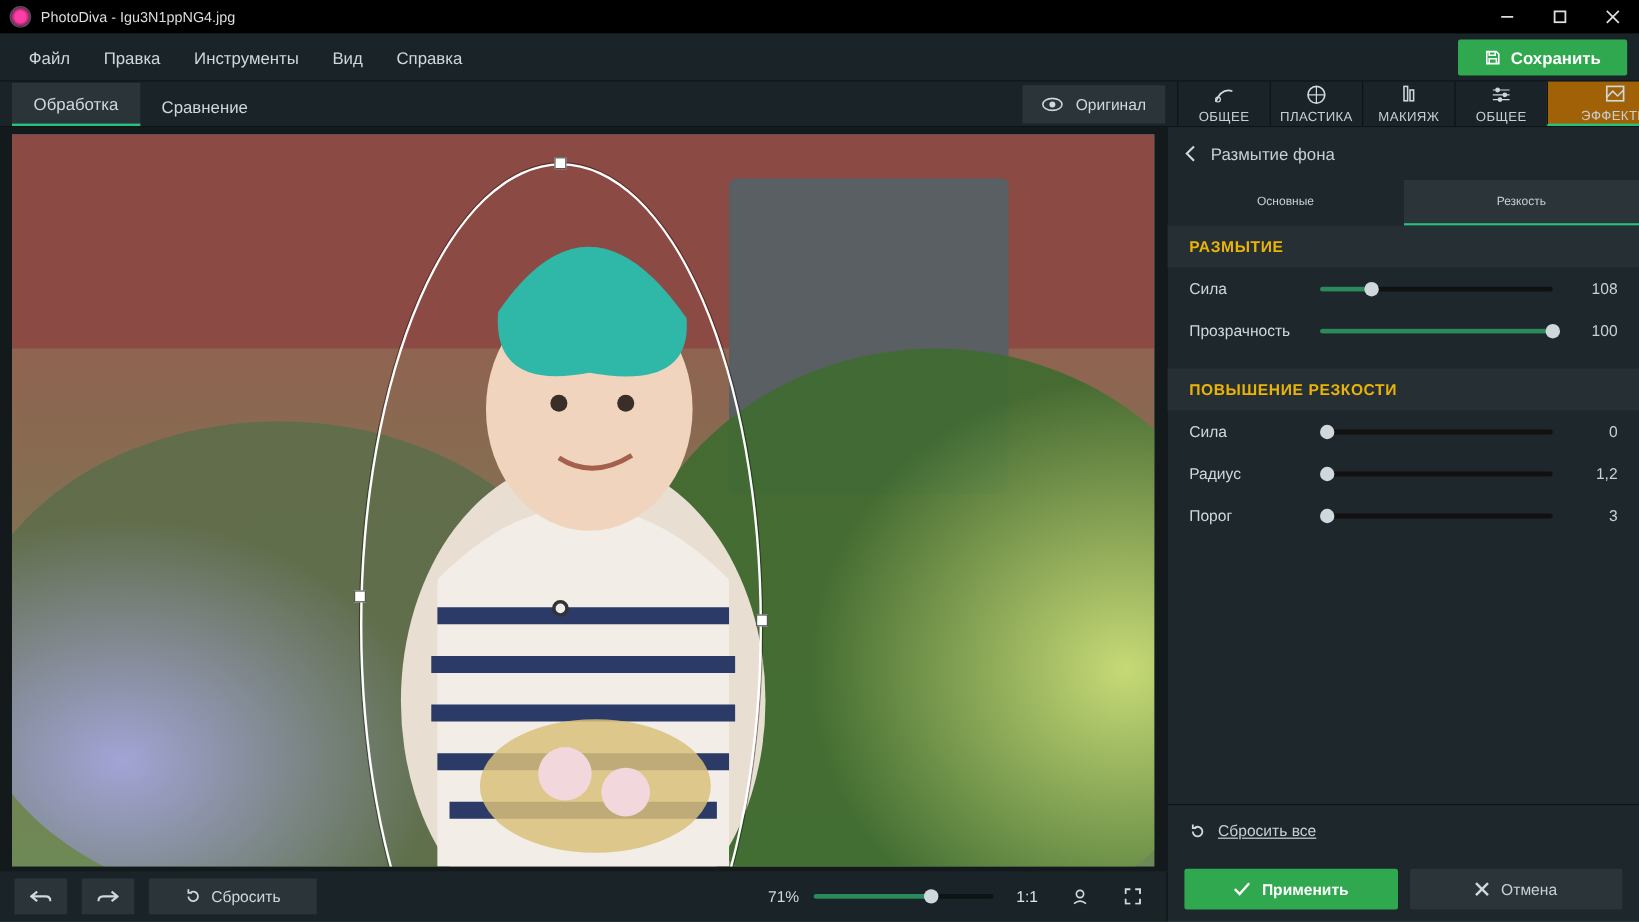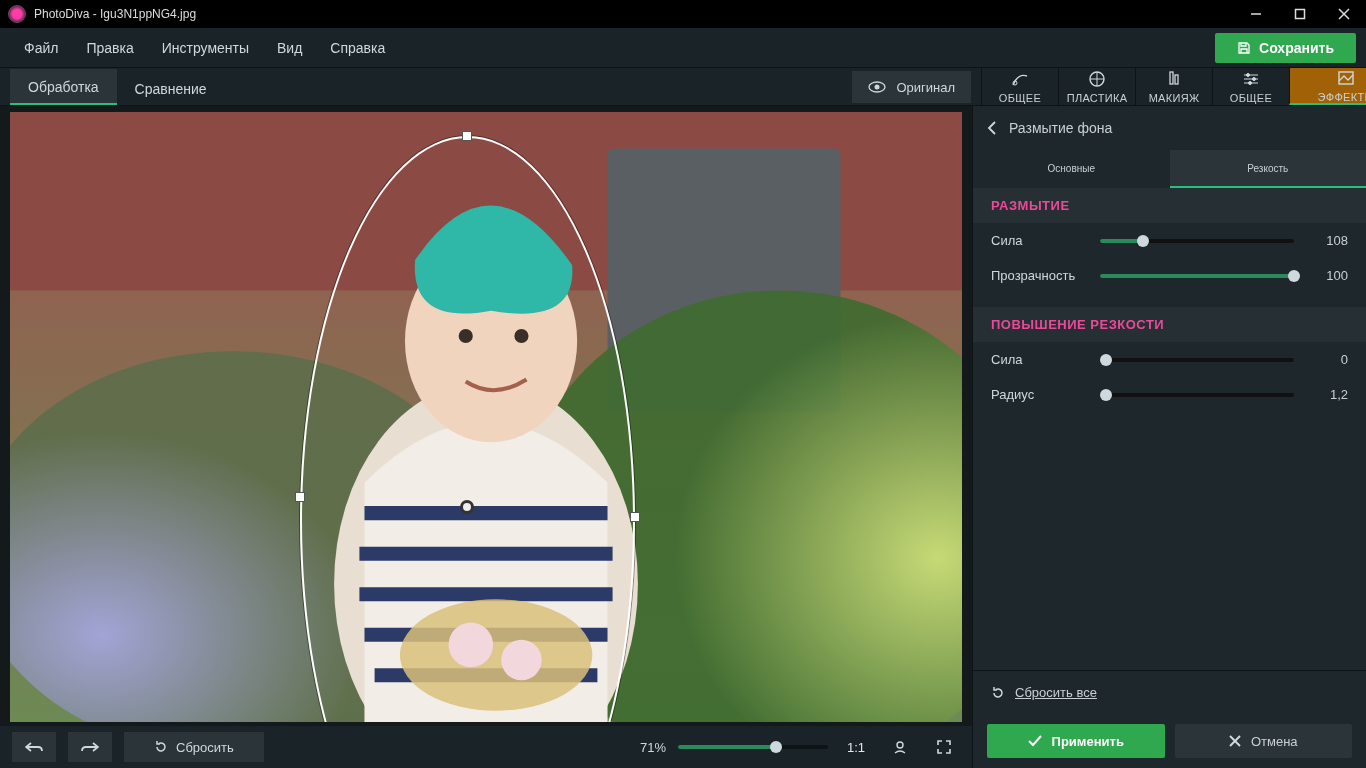--- a/index.html
+++ b/index.html
@@ -49,21 +49,21 @@
 .ratio-btn,.fit-btn { width:32px; height:30px; display:flex; align-items:center; justify-content:center; cursor:pointer; color:#e5e5e5; font-size:13px; }
 
 
 .panel { width:394px; background:#1e272b; display:flex; flex-direction:column; border-left:1px solid #0d1416; }
 .panel-header { display:flex; align-items:center; height:44px; padding:0 14px; gap:12px; }
 .panel-header svg { stroke:#cfd8dc; }
 .panel-header span { font-size:14px; }
 .panel-tabs { display:flex; height:38px; }
 .panel-tabs .ptab { flex:1; display:flex; align-items:center; justify-content:center; cursor:pointer; border-bottom:2px solid transparent; font-size:10px; }
 .panel-tabs .ptab.active { background:#2a3439; border-bottom:2px solid #27c07d; }
-.section-title { background:#263034; padding:10px 18px; font-weight:700; font-size:13px; letter-spacing:.5px; color:#ec4899; }
+.section-title { background:#263034; padding:10px 18px; font-weight:700; font-size:13px; letter-spacing:.5px; color:#eab308; }
 .slider-row { display:flex; align-items:center; padding:10px 18px; gap:14px; }
 .slider-row .lbl { width:95px; font-size:13px; color:#cfd8dc; }
 .slider-row .sld { flex:1; position:relative; height:4px; background:#111; border-radius:2px; }
 .slider-row .sld .fill { position:absolute; height:100%; background:#2a8a5c; border-radius:2px; }
 .slider-row .sld .thumb { position:absolute; width:12px; height:12px; background:#cfd8dc; border-radius:50%; top:-4px; transform:translateX(-50%); }
 .slider-row .val { width:40px; text-align:right; font-size:13px; }
 .spacer { height:14px; }
 .reset-all { display:flex; align-items:center; gap:10px; padding:14px 18px; margin-top:auto; cursor:pointer; border-top:1px solid #0d1416; }
 .reset-all span { text-decoration:underline; }
 .panel-footer { display:flex; gap:10px; padding:10px 14px; }
@@ -291,20 +291,27 @@
         </div>
       <div class="val">0</div>
     </div>
     <div class="slider-row">
       <div class="lbl">Радиус</div>
       <div class="sld">
           <div class="thumb" style="left:3%"></div>
         </div>
       <div class="val">1,2</div>
     </div>
+    <div class="slider-row">
+      <div class="lbl">Порог</div>
+      <div class="sld">
+          <div class="thumb" style="left:3%"></div>
+        </div>
+      <div class="val">3</div>
+    </div>
 
     <div class="reset-all">
       <svg width="14" height="14">
           <path d="M3 7a4 4 0 1 0 2-3.5M3 1v3h3" fill="none" stroke="#cfd8dc" stroke-width="1.5"></path>
         </svg>
       <span>Сбросить все</span>
     </div>
     <div class="panel-footer">
       <div class="apply-btn">
         <svg width="14" height="12">

